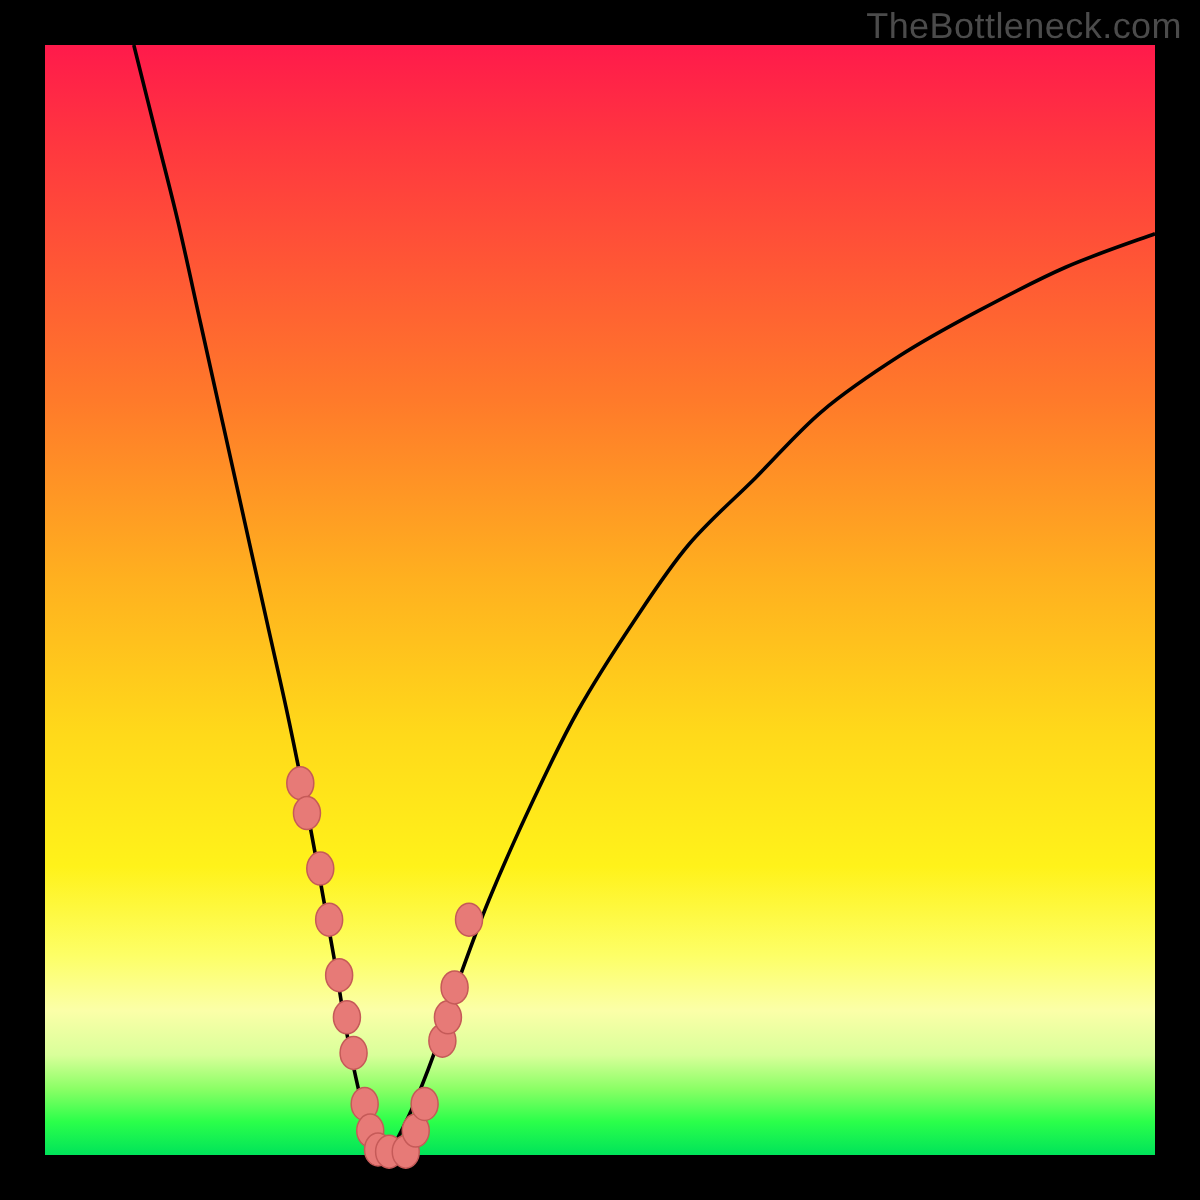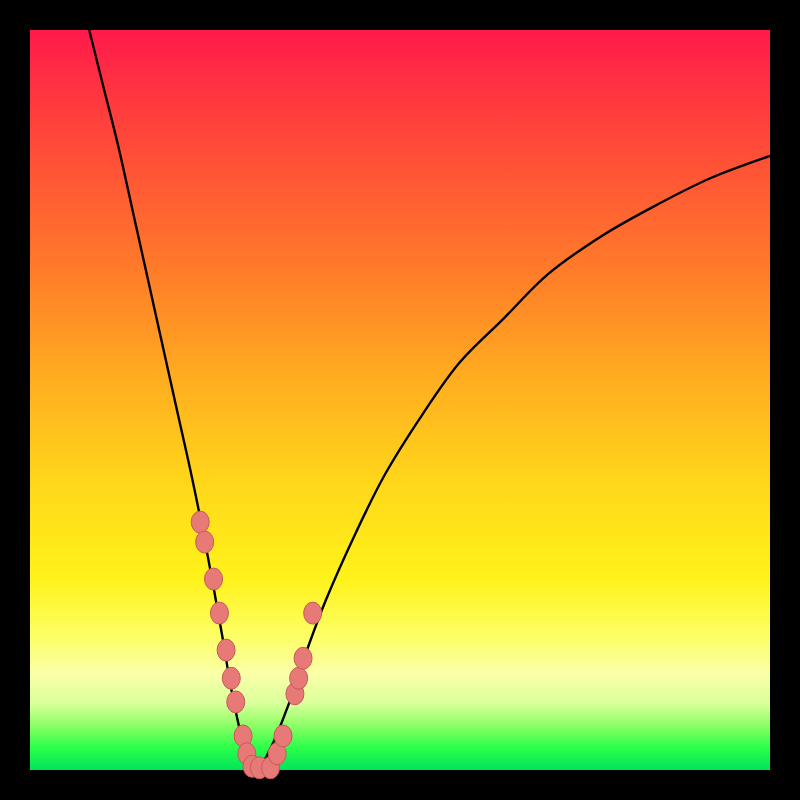--- a/index.html
+++ b/index.html
@@ -58,20 +58,21 @@
     top: 0;
     width: 740px;
     height: 740px;
     overflow: visible;
   }
 </style>
 </head>
 <body>
 
 <div class="frame">
+  <div class="watermark">TheBottleneck.com</div>
   <div class="plot">
     <svg class="curve" viewBox="0 0 740 740" preserveAspectRatio="none">
       <path id="curve-left" fill="none" stroke="#000" stroke-width="2.4" d="M 59.2 0 C 61.66666666666667 9.866666666666655, 69.06666666666666 39.4666666666666, 74 59.19999999999993 C 78.93333333333334 78.93333333333327, 83.86666666666666 97.4333333333333, 88.8 118.39999999999998 C 93.73333333333333 139.36666666666665, 98.66666666666667 162.8, 103.60000000000001 185 C 108.53333333333335 207.2, 113.46666666666667 229.39999999999995, 118.4 251.59999999999997 C 123.33333333333334 273.79999999999995, 128.26666666666665 296.00000000000006, 133.2 318.20000000000005 C 138.13333333333333 340.40000000000003, 143.06666666666666 362.6, 148 384.8 C 152.93333333333334 407, 157.86666666666667 427.96666666666664, 162.8 451.4 C 167.73333333333335 474.8333333333333, 172.66666666666666 499.5, 177.6 525.4 C 182.53333333333333 551.3, 188.7 585.8333333333333, 192.4 606.8 C 196.10000000000002 627.7666666666667, 197.33333333333334 637.6333333333333, 199.8 651.2 C 202.26666666666668 664.7666666666668, 204.73333333333335 677.1, 207.20000000000002 688.2 C 209.66666666666669 699.3000000000001, 212.13333333333333 710.4, 214.6 717.8 C 217.06666666666666 725.1999999999999, 219.53333333333333 728.9, 222 732.6 C 224.46666666666667 736.3000000000001, 228.16666666666669 738.7666666666667, 229.4 740"></path>
       <path id="curve-flat" fill="none" stroke="#000" stroke-width="3.2" d="M 214.6 740 L 244.20000000000002 740"></path>
       <path id="curve-right" fill="none" stroke="#000" stroke-width="2.4" d="M 229.4 740 C 231.86666666666667 735.0666666666666, 239.26666666666668 721.5, 244.20000000000002 710.4 C 249.13333333333335 699.3, 254.06666666666666 686.9666666666667, 259 673.4 C 263.93333333333334 659.8333333333333, 267.6333333333333 646.2666666666667, 273.8 629 C 279.9666666666667 611.7333333333333, 287.3666666666667 590.7666666666667, 296 569.8 C 304.6333333333333 548.8333333333333, 315.73333333333335 524.1666666666666, 325.6 503.2 C 335.4666666666667 482.23333333333335, 344.09999999999997 463.73333333333335, 355.2 444 C 366.3 424.26666666666665, 379.86666666666673 403.3, 392.20000000000005 384.8 C 404.53333333333336 366.3, 415.6333333333333 349.0333333333333, 429.2 332.99999999999994 C 442.76666666666665 316.9666666666666, 458.8 303.40000000000003, 473.6 288.6 C 488.40000000000003 273.8, 501.96666666666664 257.76666666666665, 518 244.2 C 534.0333333333333 230.63333333333333, 552.5333333333334 218.30000000000004, 569.8000000000001 207.20000000000005 C 587.0666666666667 196.10000000000005, 603.1 187.4666666666667, 621.6 177.60000000000002 C 640.1 167.73333333333335, 661.0666666666667 156.63333333333333, 680.8000000000001 148 C 700.5333333333334 139.36666666666667, 730.1333333333333 129.50000000000006, 740 125.80000000000007"></path>
     </svg>
     <svg class="pts" viewBox="0 0 740 740" preserveAspectRatio="none">
       <g id="points-group">
           <ellipse cx="170.20000000000002" cy="492.1" rx="9" ry="11" fill="#e77a77" stroke="#c55a58" stroke-width="1"></ellipse>
           <ellipse cx="174.64000000000001" cy="512.08" rx="9" ry="11" fill="#e77a77" stroke="#c55a58" stroke-width="1"></ellipse>

